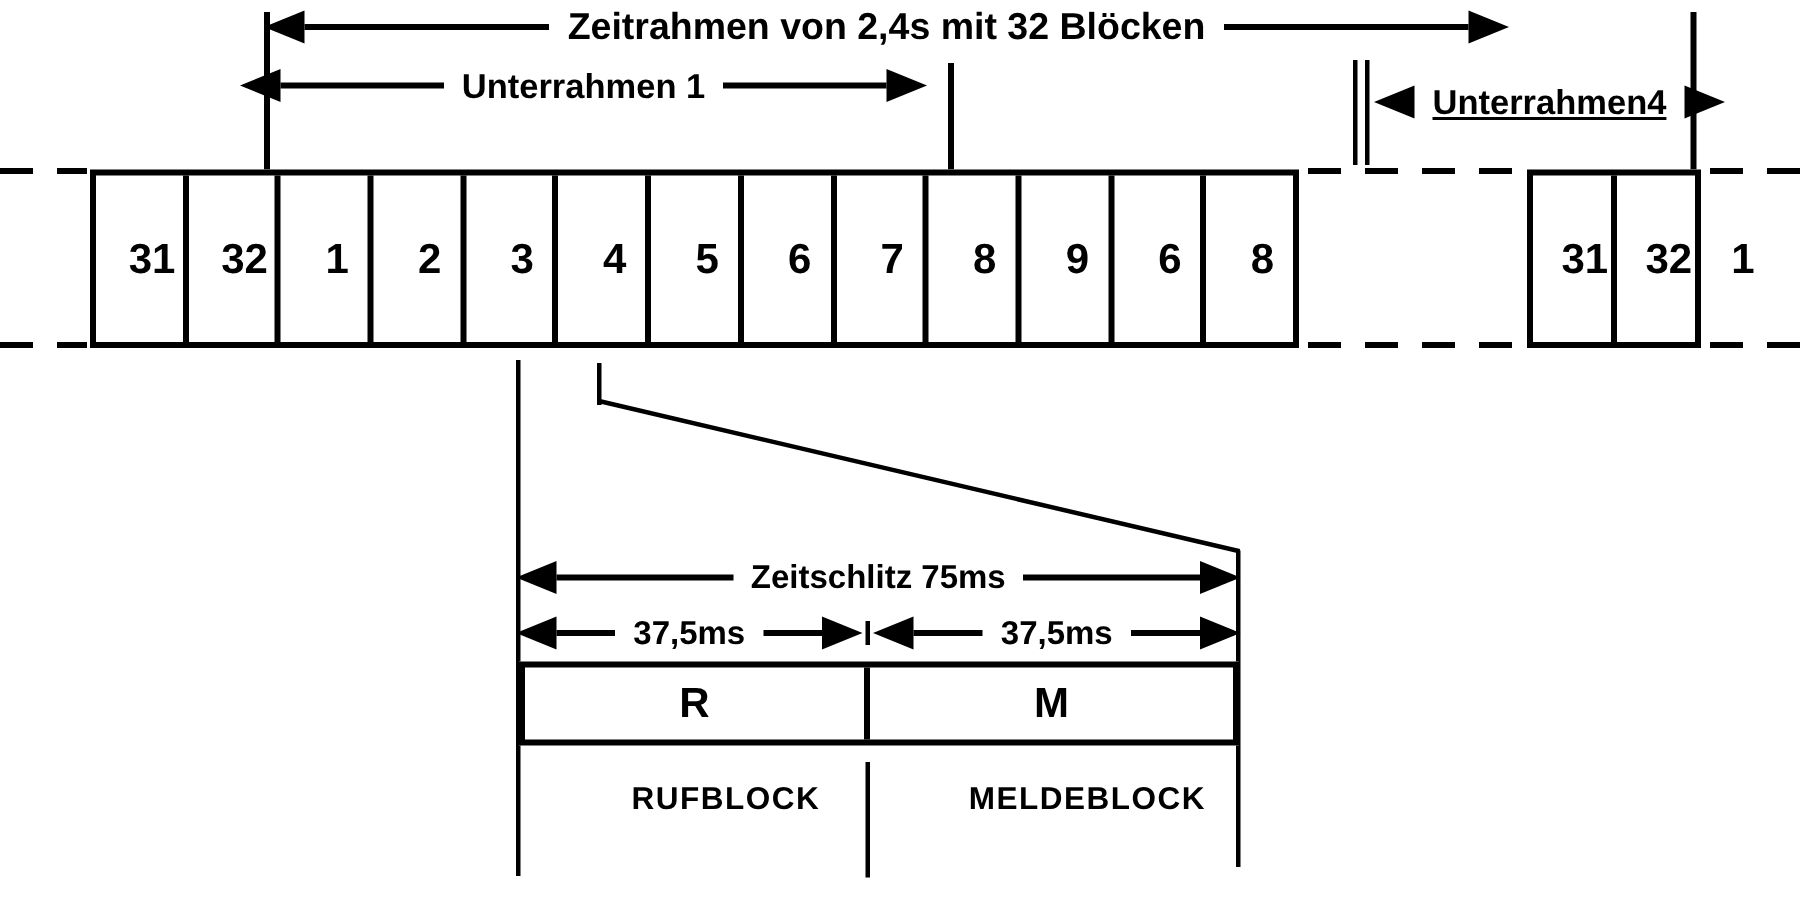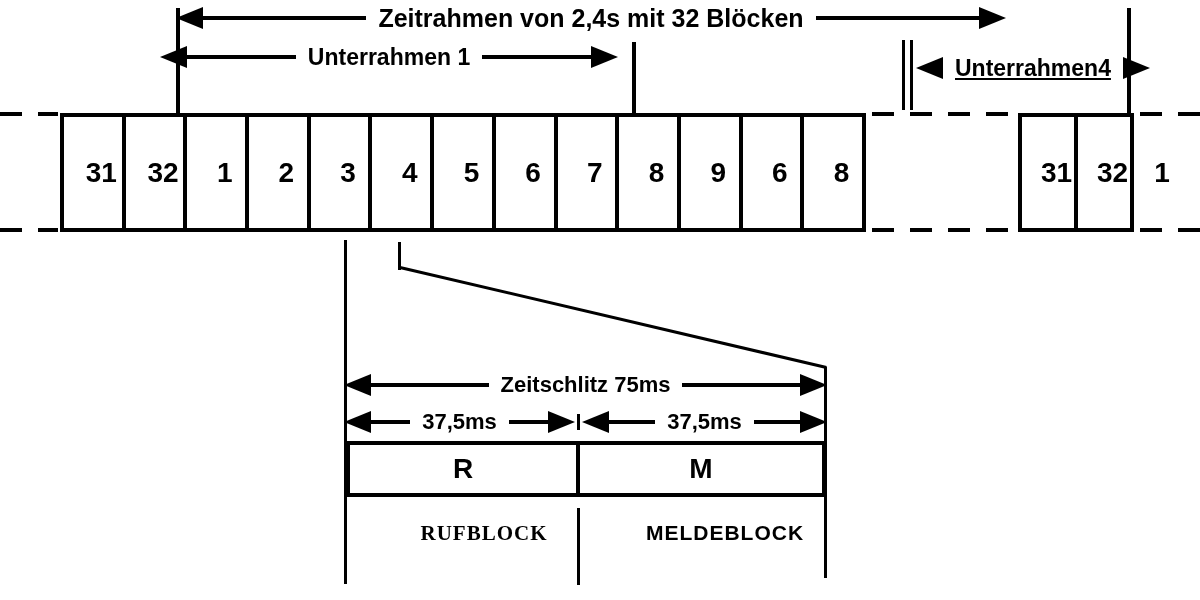--- a/index.html
+++ b/index.html
@@ -141,16 +141,16 @@
     <span class="shaft"></span>
     <span class="ah-r"></span>
   </div>
 
   <div class="slotbox" style="left:346px; top:441px; width:480px; height:56px;">
     <div class="slotcell first" style="flex:0 0 230px;">R</div>
     <div class="slotcell" style="flex:1 1 auto;">M</div>
   </div>
 
   <div class="vline" style="left:577px; top:508px; height:77px; width:3px;"></div>
-  <div class="undertxt" style="left:348px; top:518px; width:272px; height:30px;font-family:Liberation Serif, serif;">RUFBLOCK</div>
+  <div class="undertxt" style="left:348px; top:518px; width:272px; height:30px;">RUFBLOCK</div>
   <div class="undertxt" style="left:604px; top:518px; width:242px; height:30px;">MELDEBLOCK</div>
 
 </div>
 
 </body></html>

